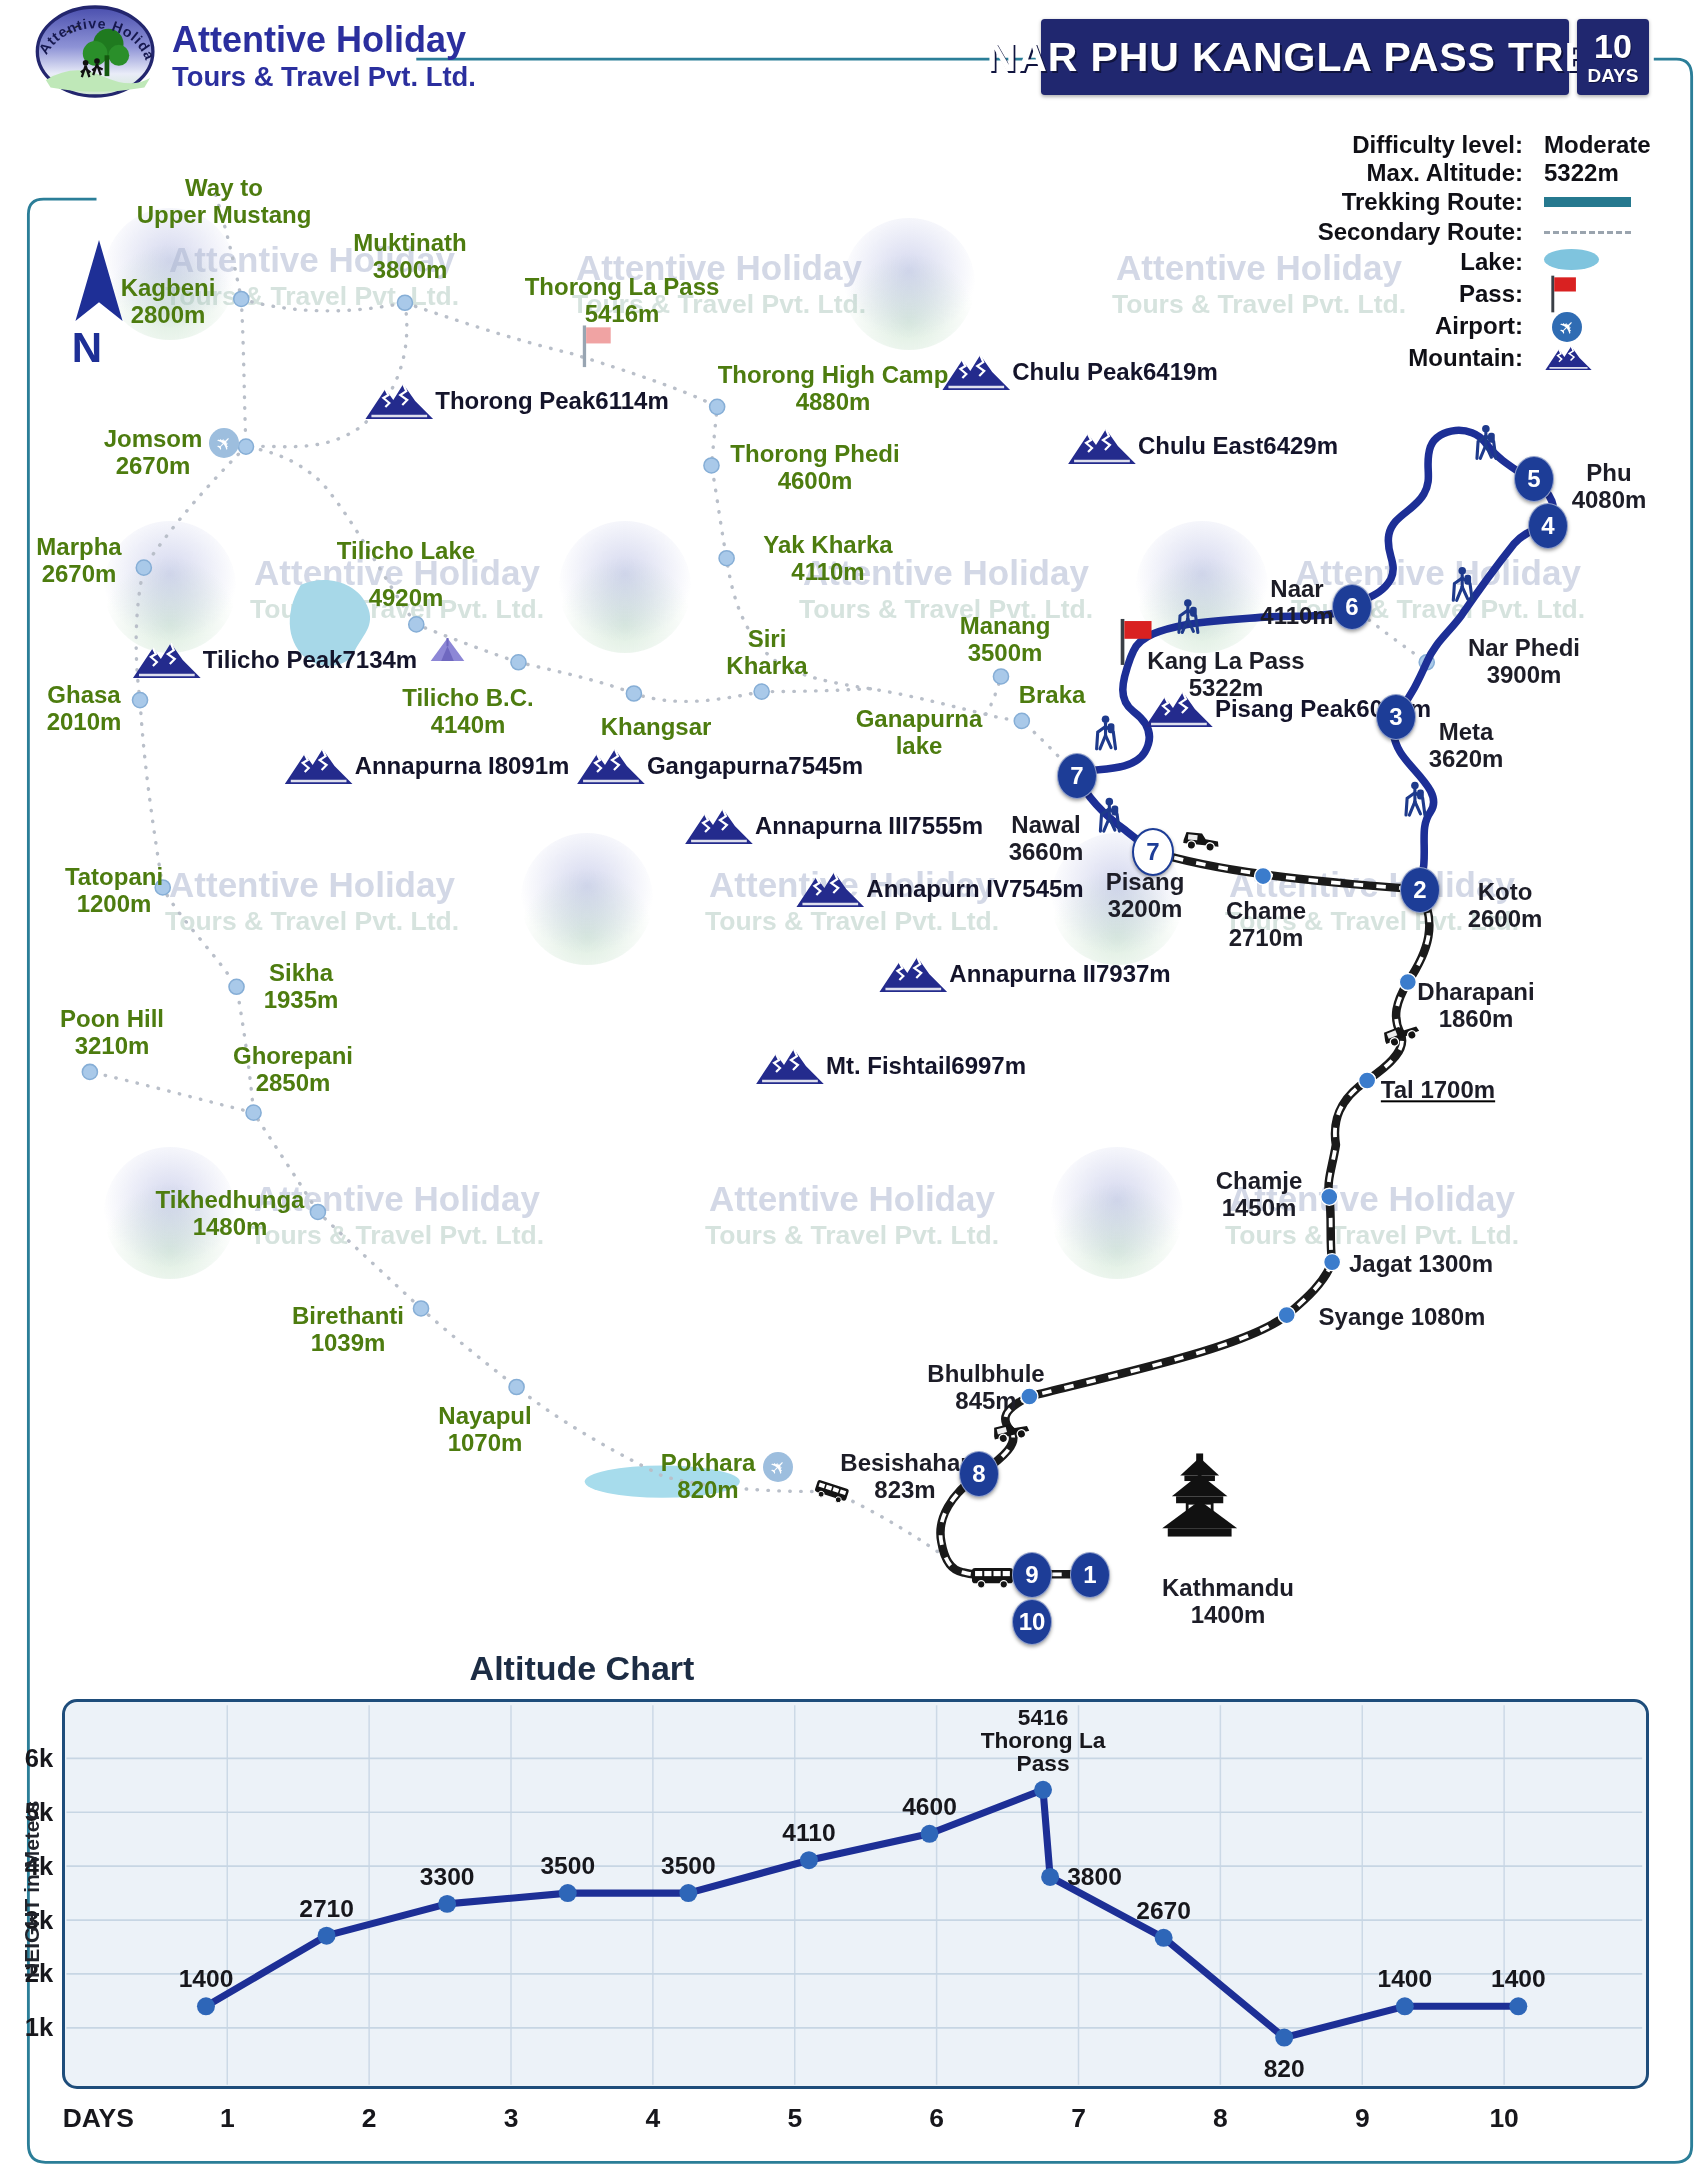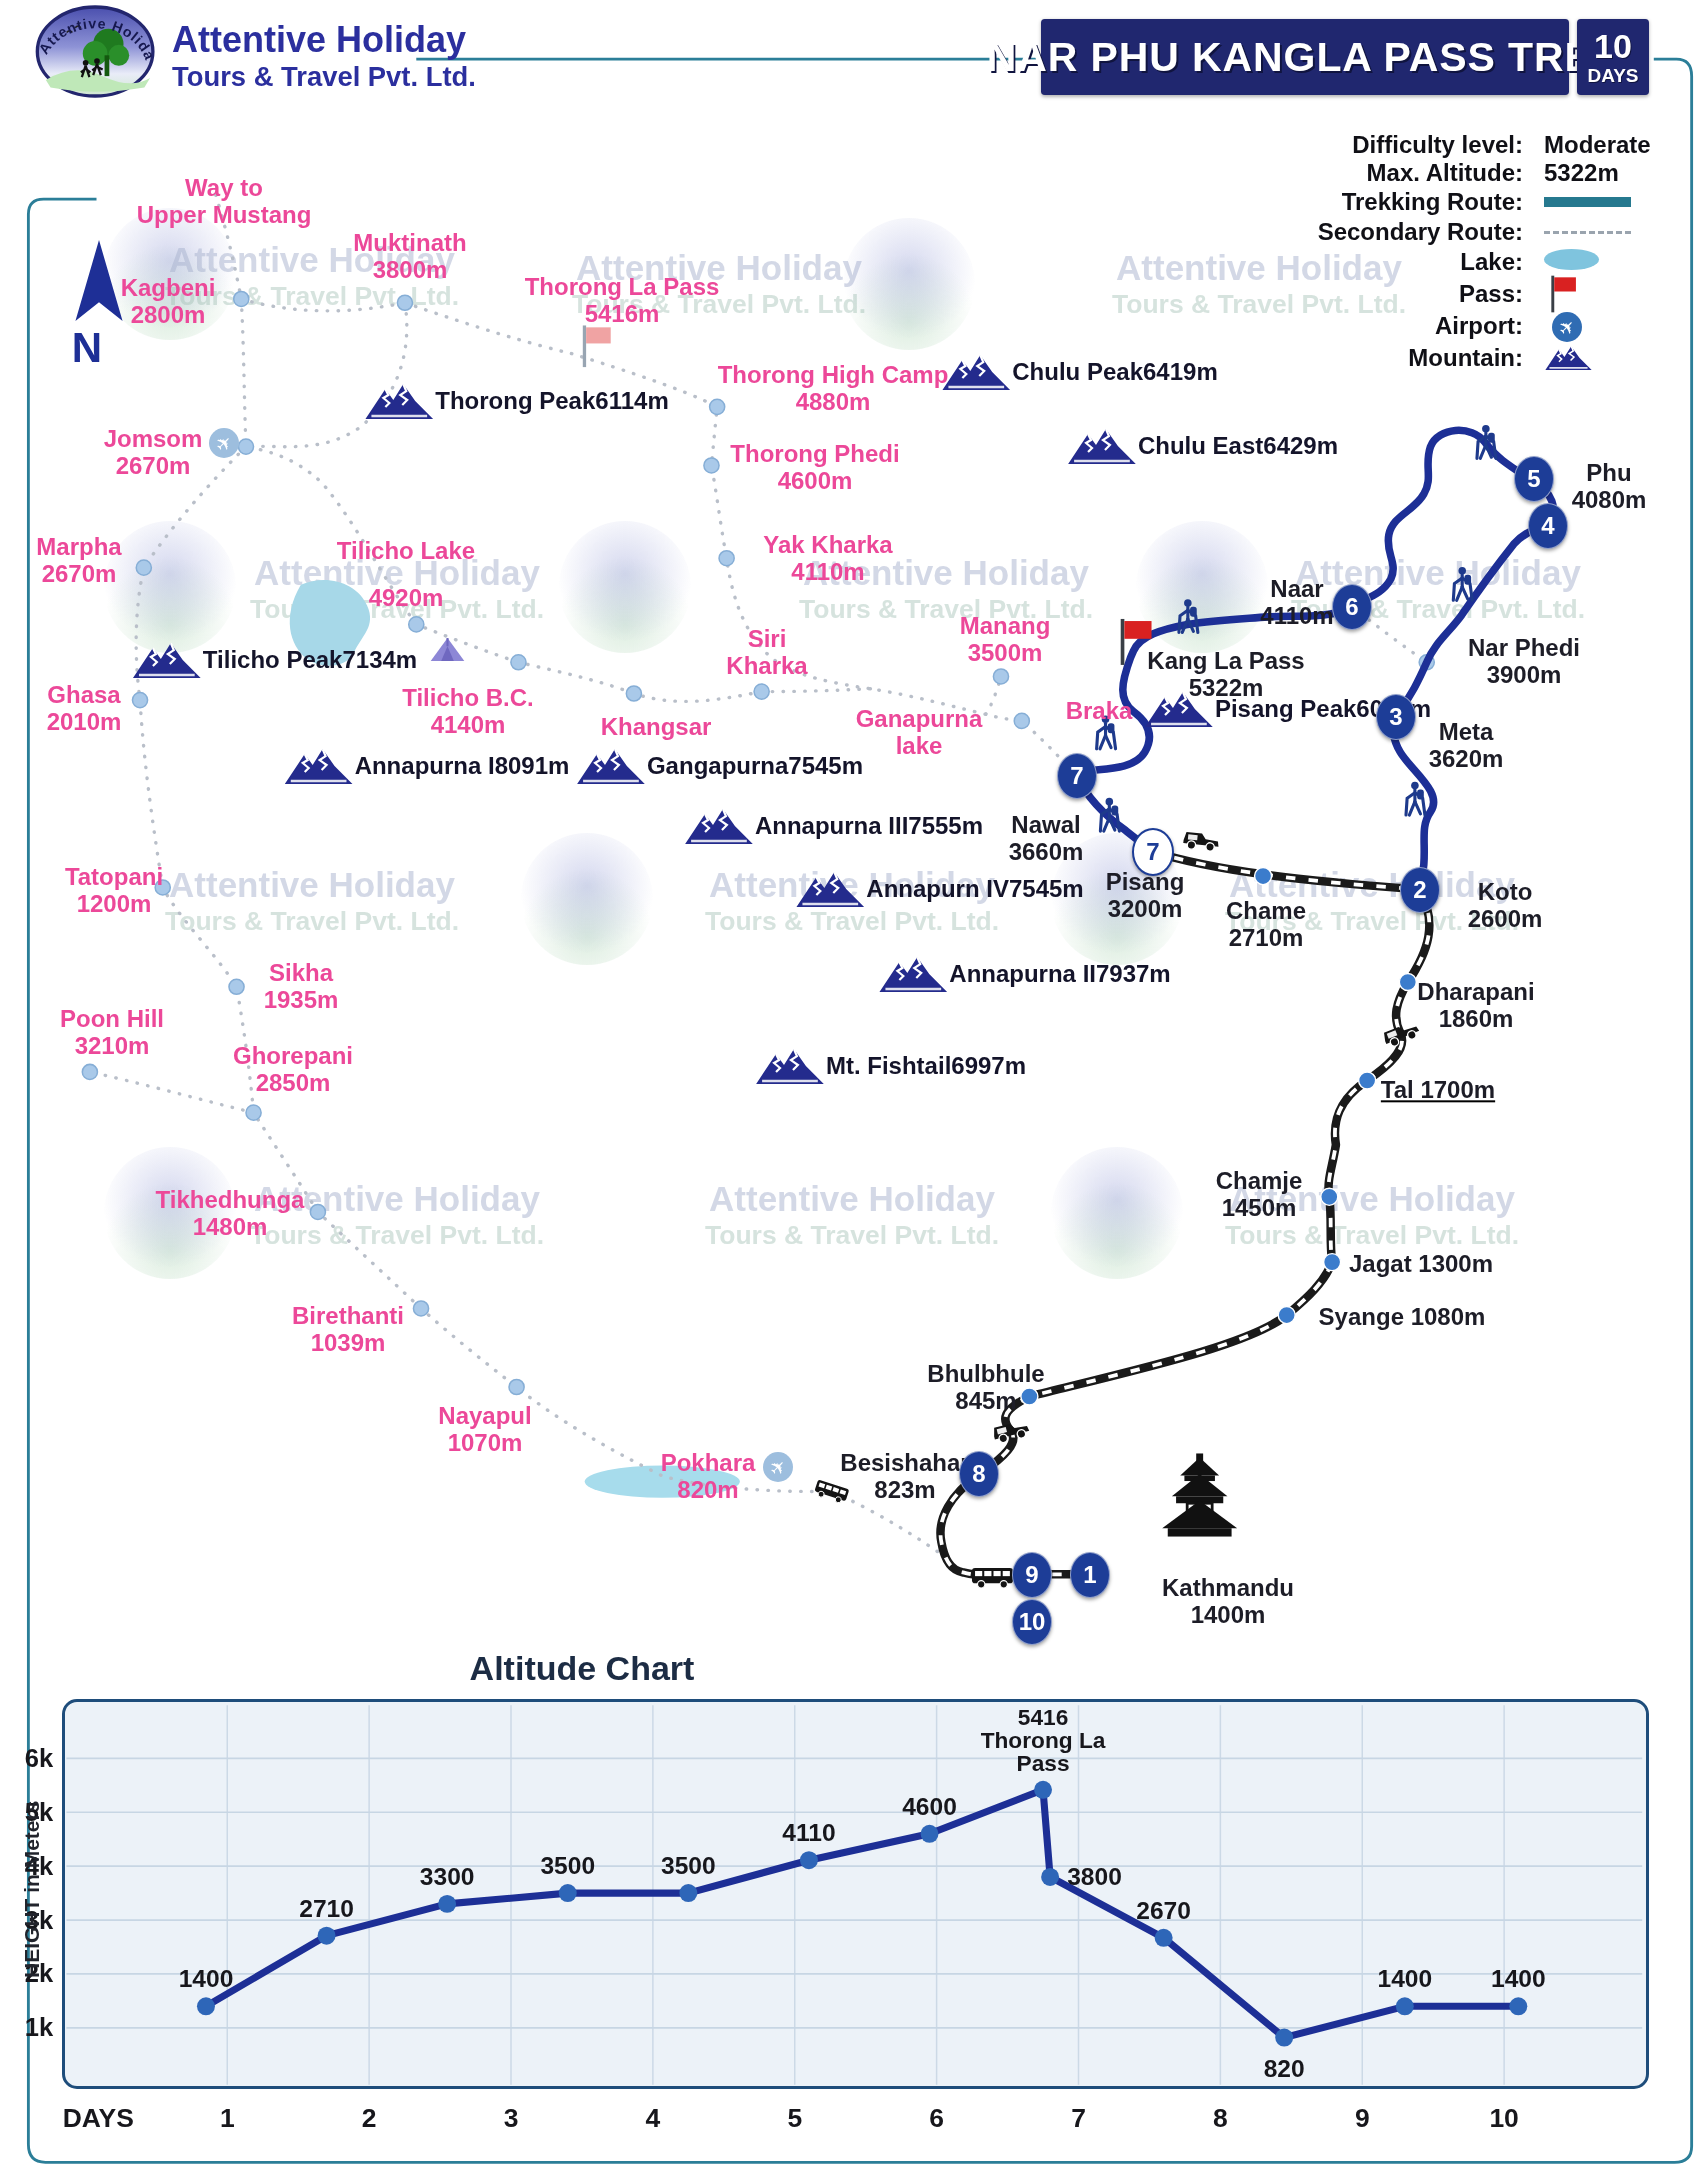--- a/index.html
+++ b/index.html
@@ -21,21 +21,21 @@
   .lv{position:absolute;left:1544px;font-size:24px;font-weight:bold;color:#101016;z-index:7;white-space:nowrap;}
   .swatch-line{position:absolute;left:1544px;width:87px;height:10.4px;background:#26798f;z-index:7;}
   .swatch-dash{position:absolute;left:1544px;width:87px;height:0;border-top:3.8px dashed #9aa4ae;z-index:7;}
   .swatch-lake{position:absolute;left:1544px;width:55px;height:21px;border-radius:50%;background:#7fc4de;z-index:7;}
   .icon-abs{position:absolute;z-index:7;}
   .plane-circle{position:absolute;width:30px;height:30px;border-radius:50%;background:#2f6cb3;color:#fff;display:flex;align-items:center;justify-content:center;z-index:6;transform:translate(-50%,-50%);}
   .plane-circle span{transform:rotate(-45deg);font-size:19px;line-height:1;}
   .plane-faded{background:#9dbede;}
   
   .gp,.sp{position:absolute;transform:translate(-50%,-50%);display:flex;flex-direction:column;align-items:center;line-height:1.14;z-index:5;text-align:center;white-space:nowrap;}
-  .gp span{color:#ec4899;font-weight:bold;font-size:24px;}
+  .gp span{color:#4d7c0f;font-weight:bold;font-size:24px;}
   .sp span{color:#1d1d27;font-weight:bold;font-size:24px;}
   .mt{position:absolute;transform:translateX(-50%);display:flex;flex-direction:row;align-items:center;z-index:5;line-height:1.12;white-space:nowrap;}
   .mt svg{width:72px;height:40px;}
   .mt span{color:#14142a;font-weight:bold;font-size:24px;}
   .marker{position:absolute;width:38px;height:44px;border-radius:50%;background:#1d3d97;color:#fff;display:flex;align-items:center;justify-content:center;font-size:24px;font-weight:bold;transform:translate(-50%,-50%);z-index:6;border:1.9px solid rgba(255,255,255,.5);box-shadow:0 1.9px 3.8px rgba(0,0,0,.35);}
   .marker.outline{background:#fff;color:#1d3d97;border:2.8px solid #1d3d97;}
   
   .wm{position:absolute;transform:translate(-50%,-50%);text-align:center;z-index:1;pointer-events:none;line-height:1.2;white-space:nowrap;}
   .wm .w1{display:block;font-size:35px;font-weight:bold;color:rgba(168,178,206,.5);}
   .wm .w2{display:block;font-size:26.5px;font-weight:bold;color:rgba(165,192,182,.45);}
@@ -410,21 +410,21 @@
       <span>Kharka</span>
     </div>
   <div class="gp" style="left:1005px;top:639px;">
       <span>Manang</span>
       <span>3500m</span>
     </div>
   <div class="gp" style="left:919px;top:732px;">
       <span>Ganapurna</span>
       <span>lake</span>
     </div>
-  <div class="gp" style="left:1052px;top:711px;margin-left:47px;">
+  <div class="gp" style="left:1052px;top:695px;">
       <span>Braka</span>
       <span></span>
     </div>
   <div class="gp" style="left:114px;top:890px;">
       <span>Tatopani</span>
       <span>1200m</span>
     </div>
   <div class="gp" style="left:301px;top:986px;">
       <span>Sikha</span>
       <span>1935m</span>

